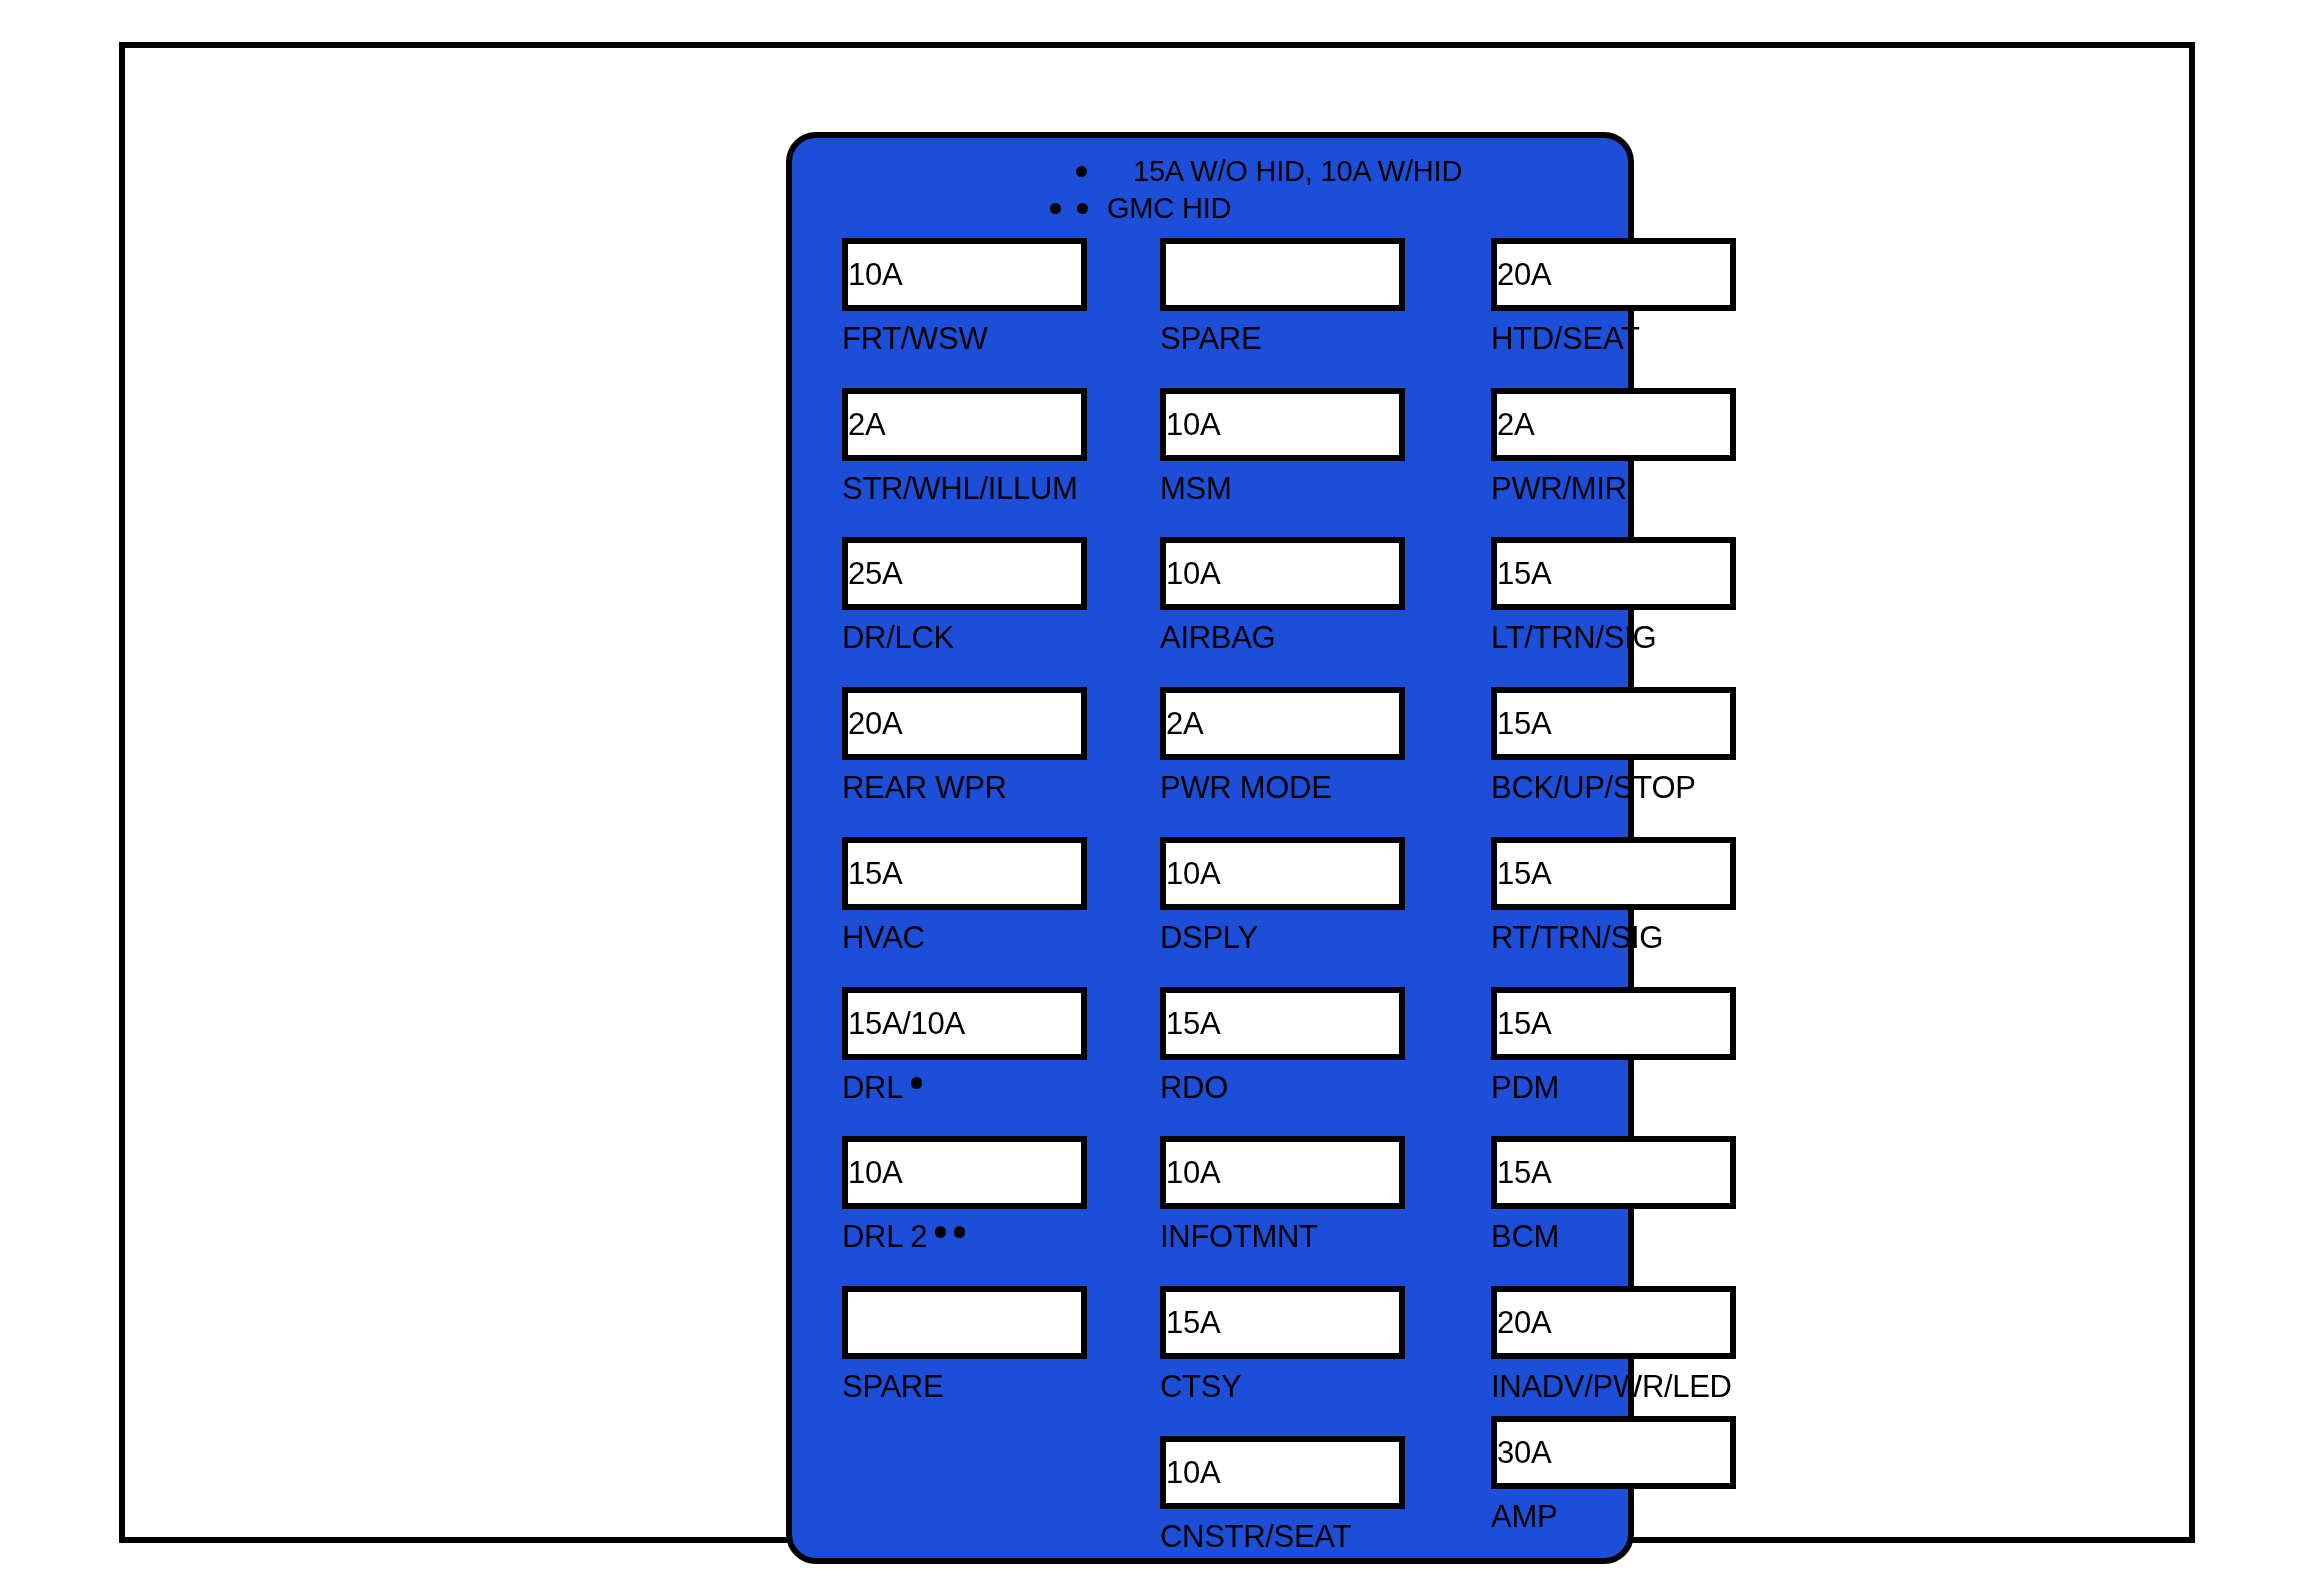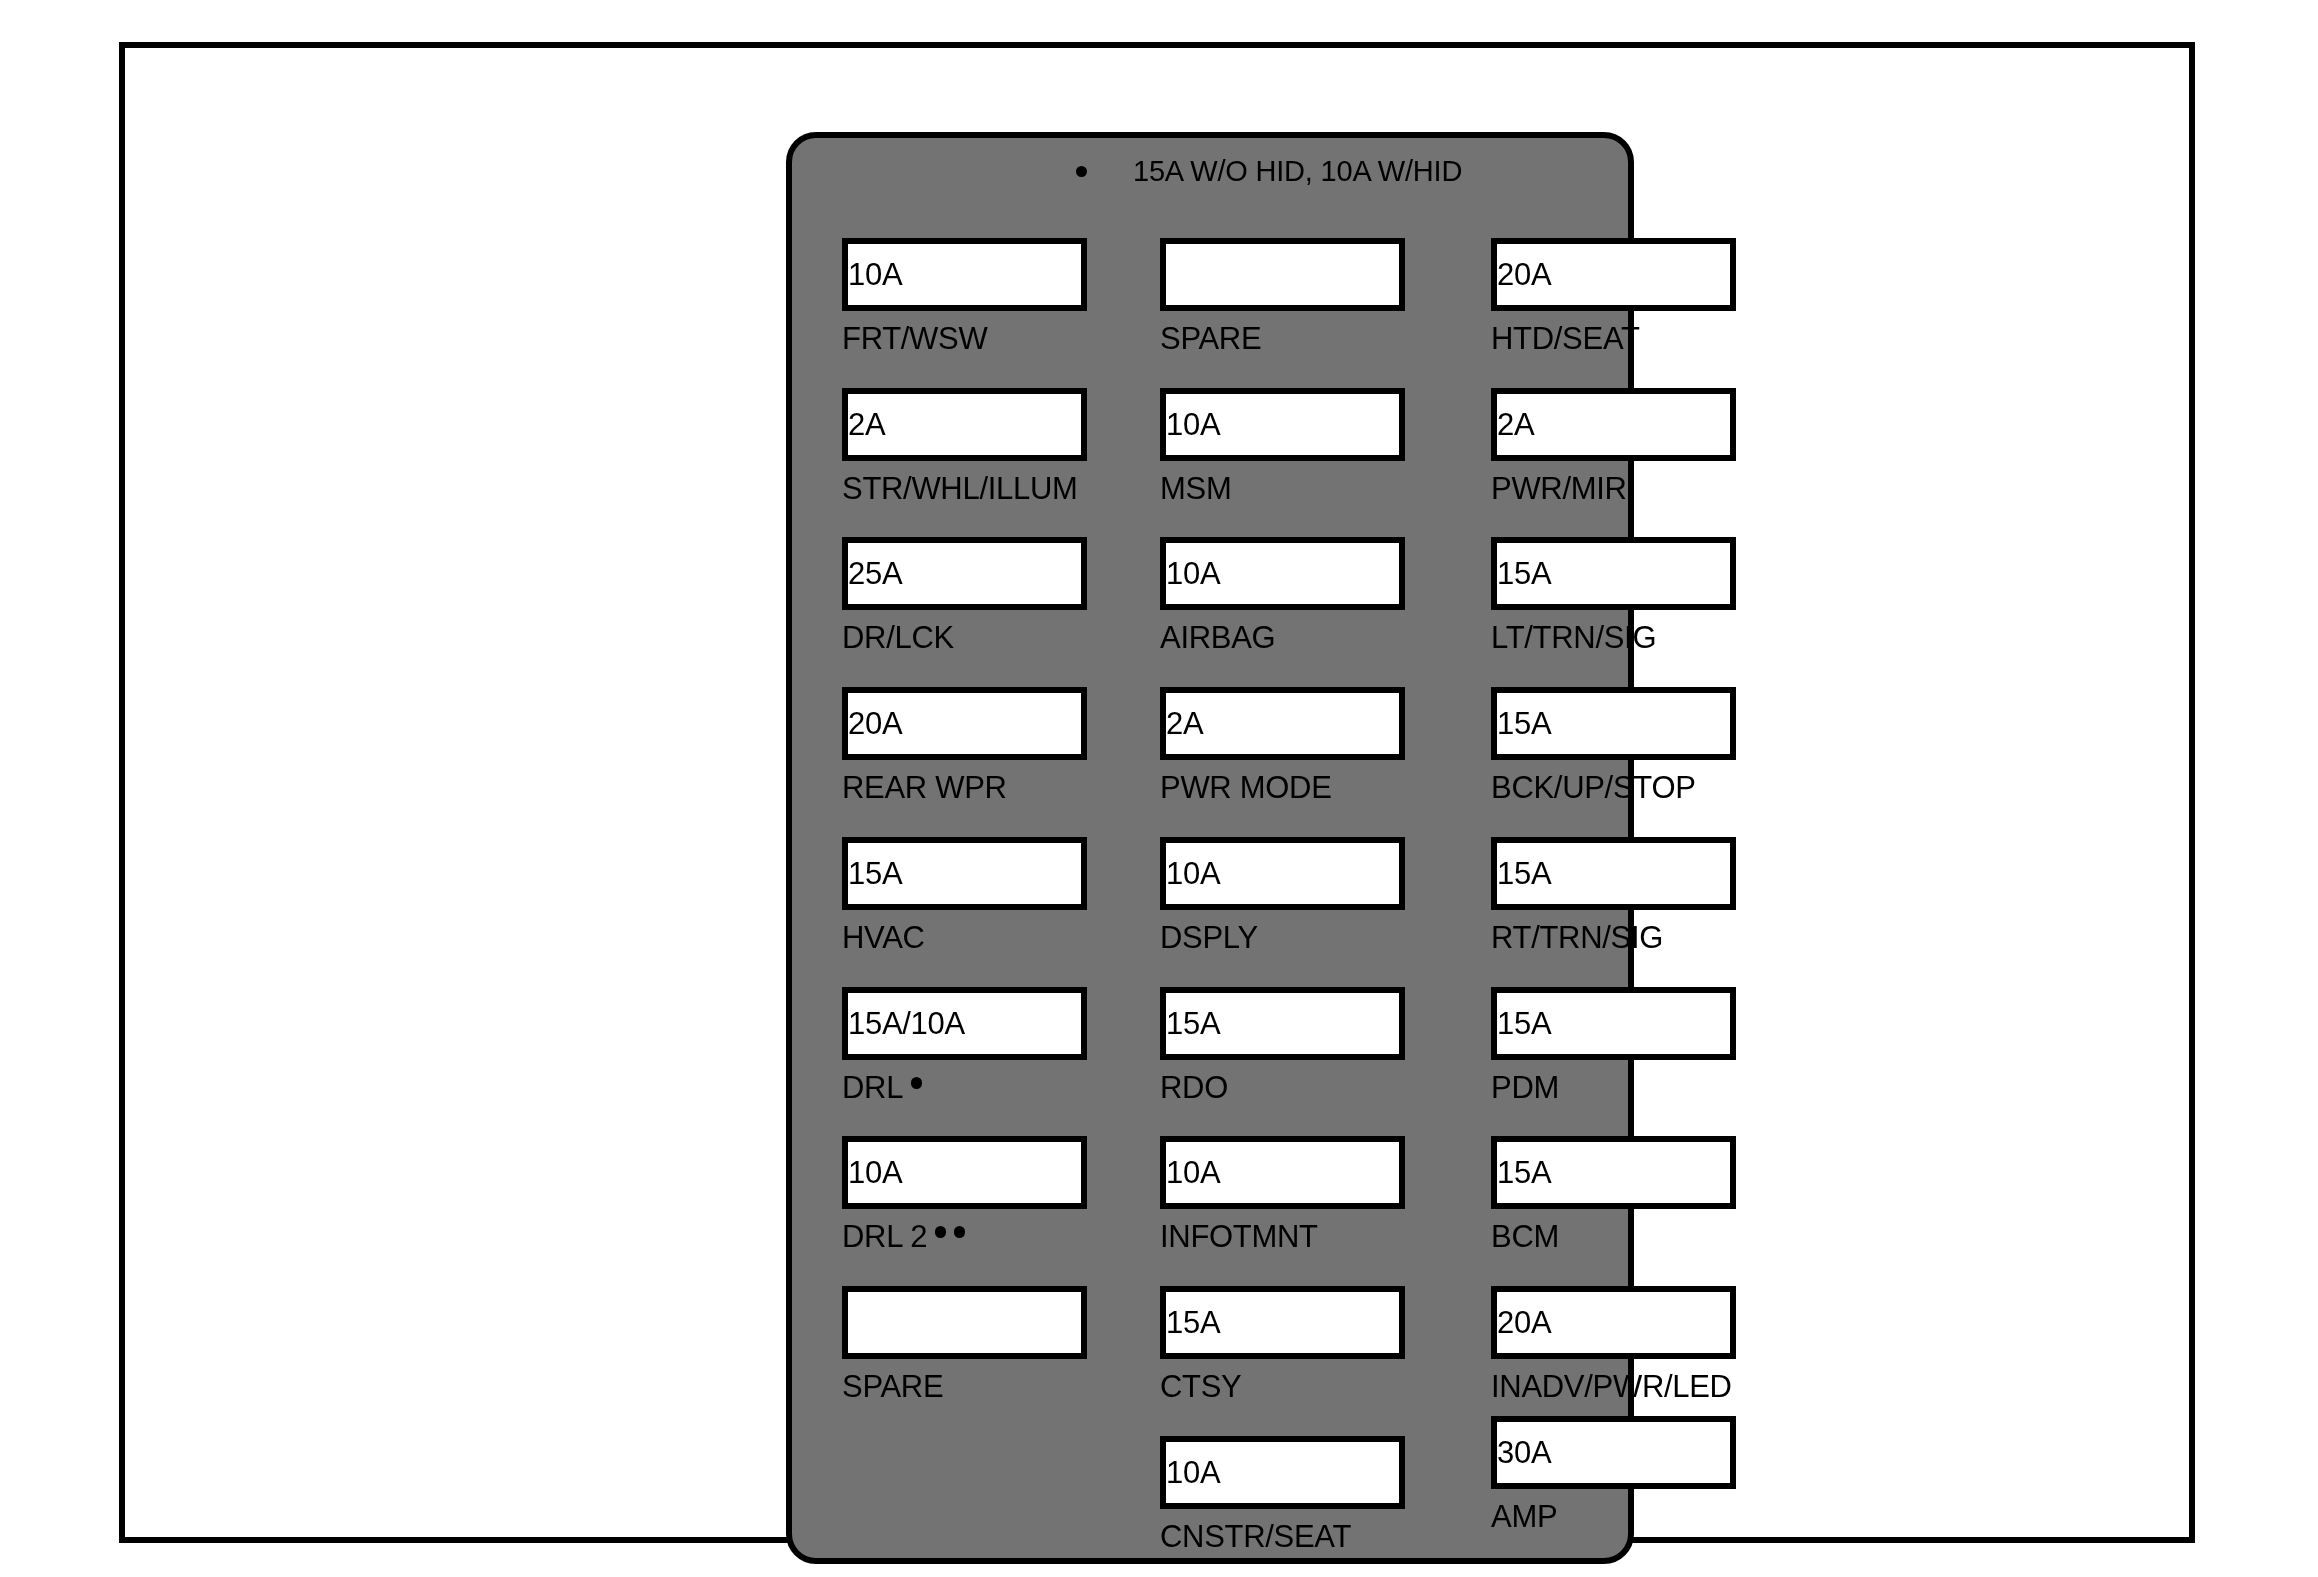--- a/index.html
+++ b/index.html
@@ -37,21 +37,21 @@
   
   #fuse-panel {
     position: absolute;
     left: 661px;
     top: 84px;
     width: 848px;
     height: 1432px;
     border: 6.1px solid #000000;
     border-radius: 30px;
     box-sizing: border-box;
-    background: #737373;
+    background: #1d4ed8;
   }
 
   
   #legend {
     position: absolute;
     left: 258px;
     top: 15px;
     width: 609px;
   }
   .legend-line {
@@ -140,20 +140,27 @@
 
     <div id="fuse-panel">
 
       <div id="legend">
           <div class="legend-line">
             <span class="legend-bullets one">
               <span class="bullet-dot"></span>
             </span>
             <span class="legend-text">15A W/O HID, 10A W/HID</span>
           </div>
+          <div class="legend-line">
+            <span class="legend-bullets">
+              <span class="bullet-dot"></span>
+              <span class="bullet-dot"></span>
+            </span>
+            <span class="legend-text">GMC HID</span>
+          </div>
         </div>
 
       <div id="fuse-grid">
           <div class="fuse-cell col-1" style="top: 100px;">
             <div class="fuse-box">
               <span class="fuse-amp">10A</span>
             </div>
             <div class="fuse-label"><span>FRT/WSW</span></div>
           </div>
           <div class="fuse-cell col-2" style="top: 100px;">

